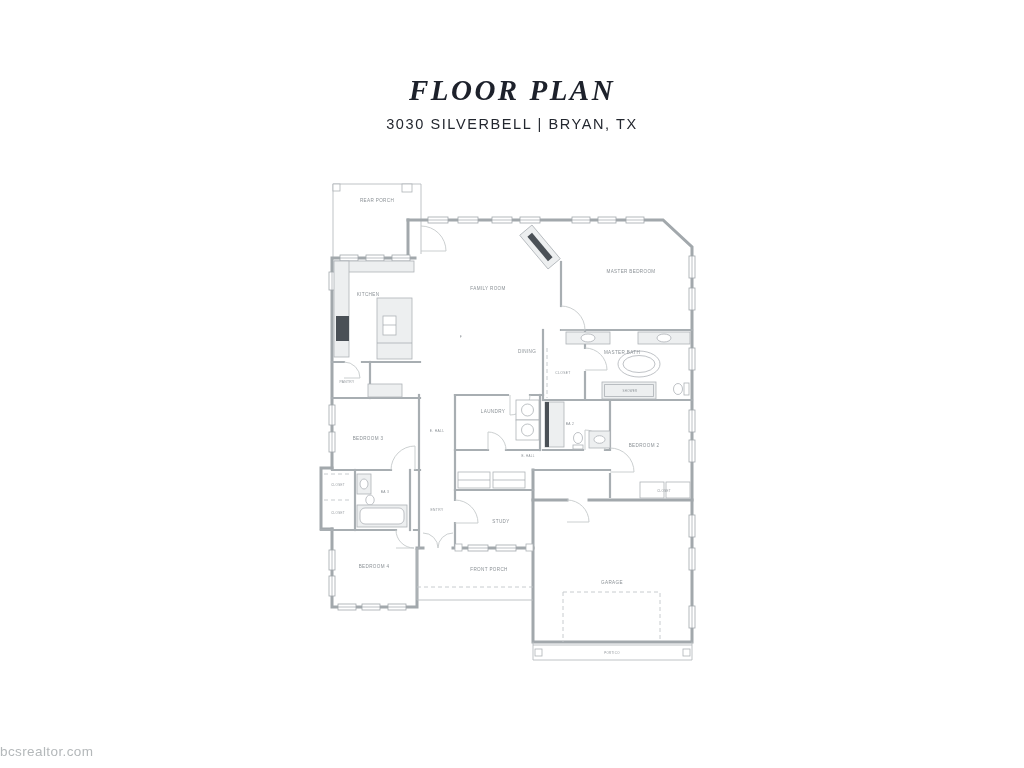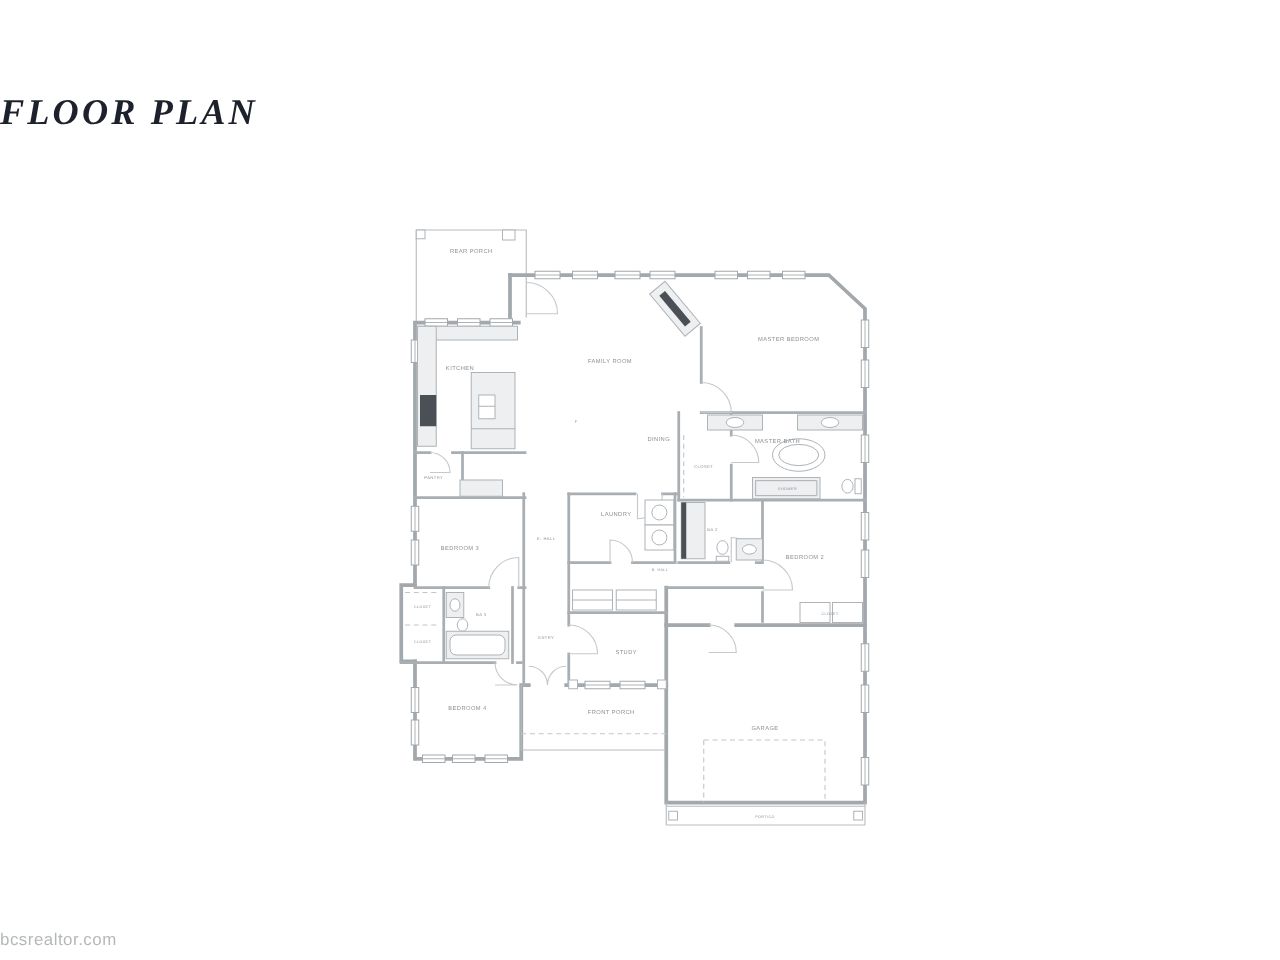--- a/index.html
+++ b/index.html
@@ -1,18 +1,18 @@
 <!DOCTYPE html>
 <html><head>
 <meta charset="utf-8">
 <style>
   html,body{margin:0;padding:0;background:#ffffff;}
   .page{position:relative;width:1024px;height:768px;background:#ffffff;overflow:hidden;
         font-family:"Liberation Sans",sans-serif;}
-  .header{position:absolute;top:74px;left:0;width:100%;text-align:left;}
+  .header{position:absolute;top:74px;left:0;width:100%;text-align:center;}
   .title{font-family:"Liberation Serif",serif;font-style:italic;font-weight:600;
          font-size:29px;letter-spacing:2.5px;color:#1d212b;}
   .subtitle{margin-top:9px;font-size:14.5px;letter-spacing:1.6px;font-weight:500;color:#23272f;}
   .watermark{position:absolute;bottom:9px;left:0;width:100%;text-align:left;
              font-size:13.5px;letter-spacing:.4px;color:#b4b8ba;}
   .plan-svg{position:absolute;left:310px;top:170px;width:396px;height:500px;}
 
   
   .w   {stroke:#a2a8ac;stroke-width:3;fill:none;stroke-linecap:square;}
   .wi  {stroke:#a8aeb2;stroke-width:2.2;fill:none;stroke-linecap:square;}
@@ -28,20 +28,21 @@
   .lbs {font-size:3.3px;}
   .lbx {font-size:2.9px;}
 </style>
 </head>
 <body>
 
 <div class="page">
 
   <div class="header">
     <div class="title">FLOOR PLAN</div>
+    <div class="subtitle">3030 SILVERBELL | BRYAN, TX</div>
   </div>
 
   <svg class="plan-svg" viewBox="310 170 396 500" xmlns="http://www.w3.org/2000/svg">
 
     <g>
       <path class="t" d="M333,184 H421 V254 M333,184 V258"></path>
       <rect class="fxw" x="333" y="184" width="7" height="7"></rect>
       <rect class="fxw" x="402" y="184" width="10" height="8"></rect>
     </g>
 

